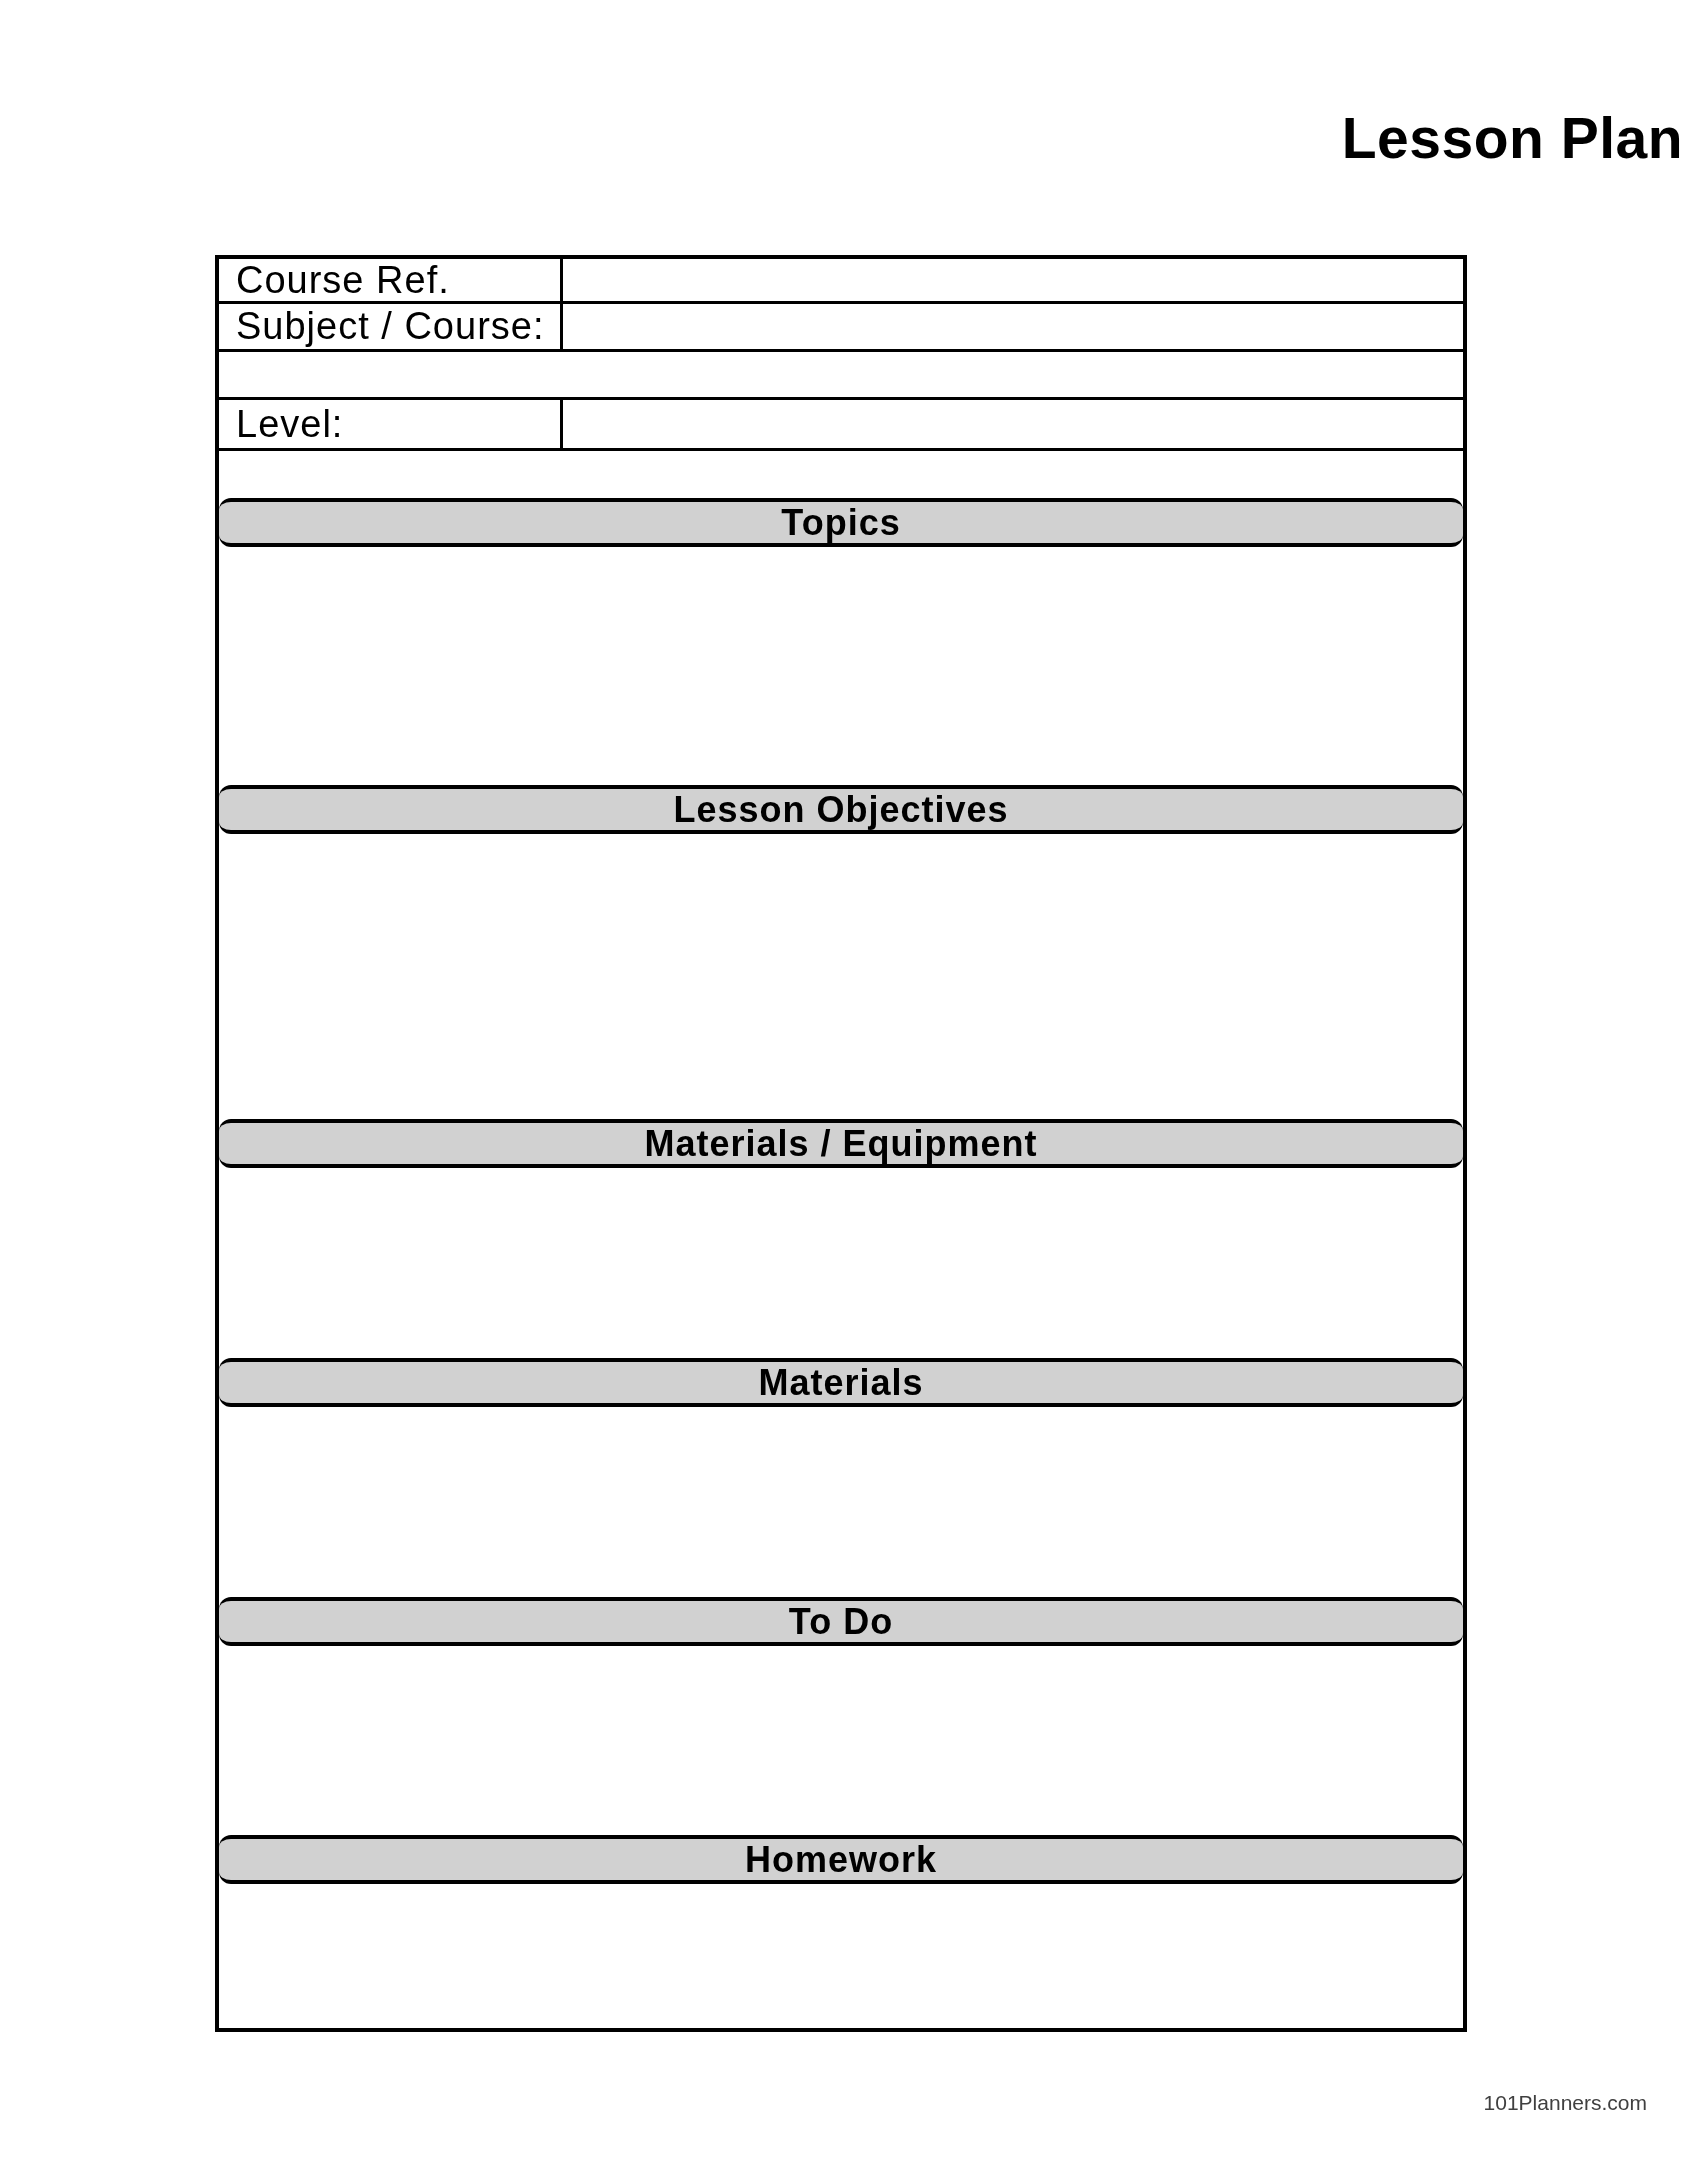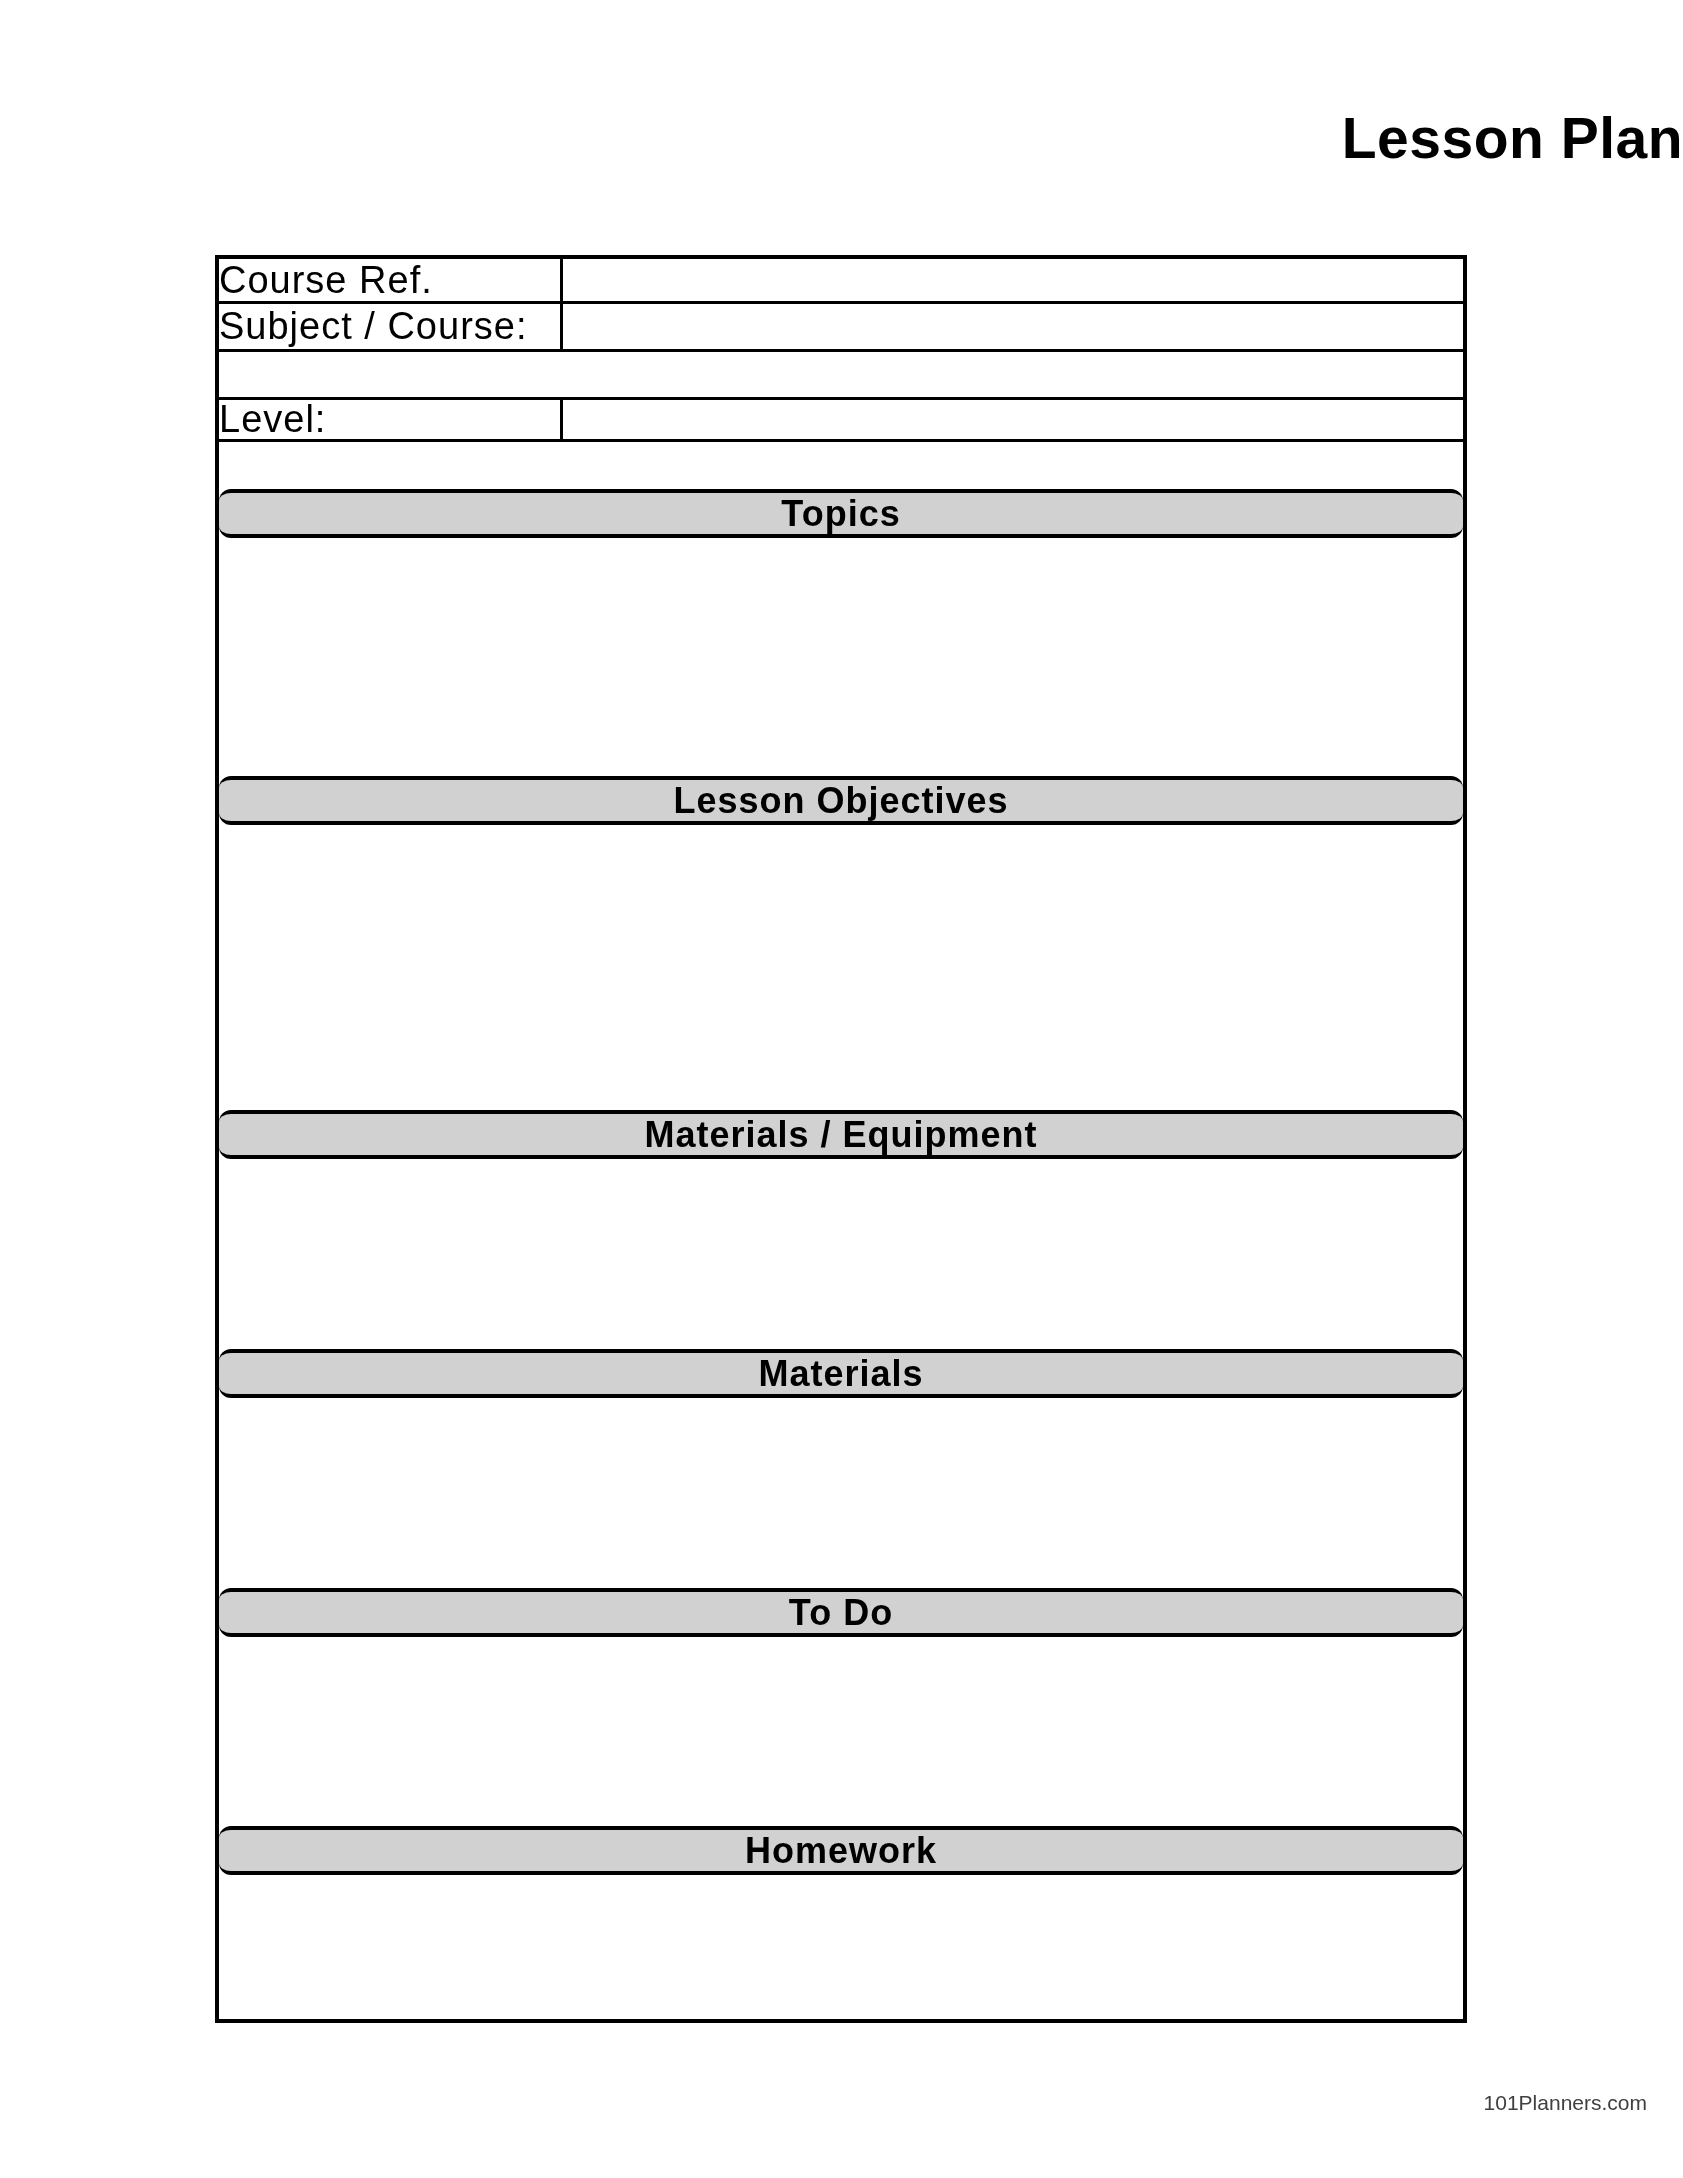--- a/index.html
+++ b/index.html
@@ -30,25 +30,26 @@
     width:1252px;
     box-sizing:border-box;
     border:4px solid var(--border);
     background:#ffffff;
   }
   .info-row{
     display:flex;
     box-sizing:border-box;
     border-bottom:3px solid var(--border);
   }
-  .h45{height:45px}.h49{height:48px}.h48{height:48px}.h52{height:42px}
+  .h45{height:45px}.h49{height:48px}.h48{height:48px}.h52{height:51px}
   .info-label{
     width:344px;
     box-sizing:border-box;
     border-right:3px solid var(--border);
+    padding-left:17px;
     display:flex;align-items:center;
     font-size:38px;
     letter-spacing:1px;
     white-space:nowrap;
   }
   .info-value{flex:1;}
   .spacer-row{height:47px;}
   .section-header{
     box-sizing:border-box;
     height:49px;

